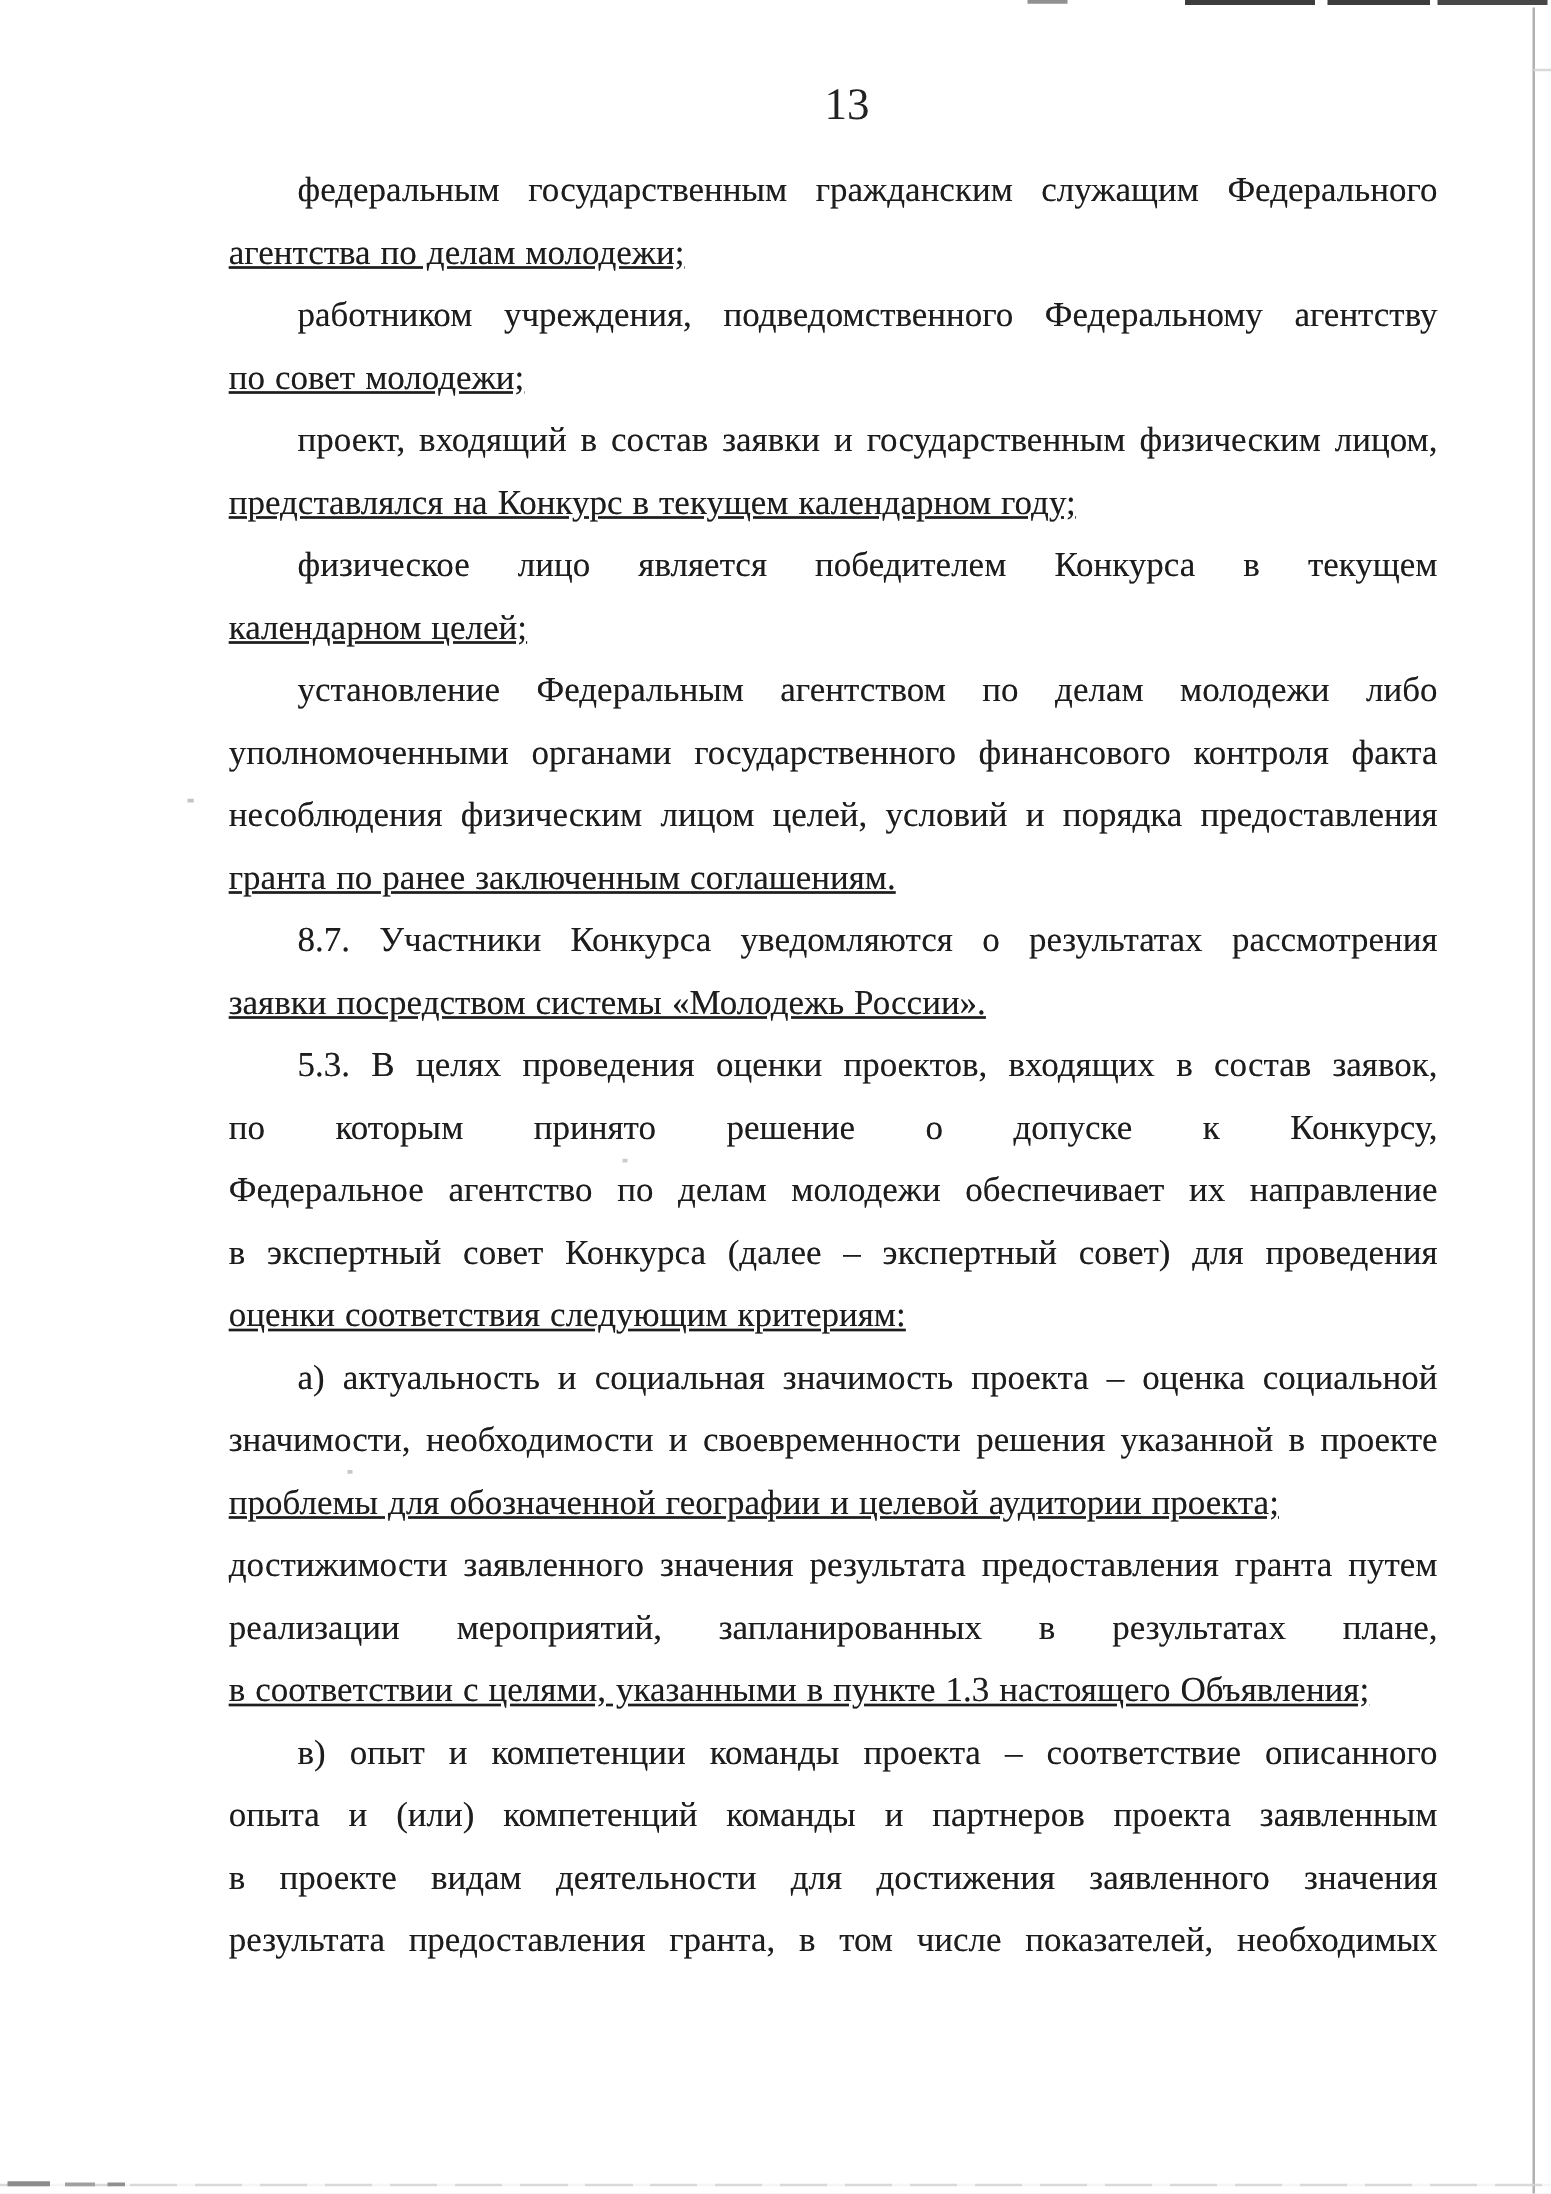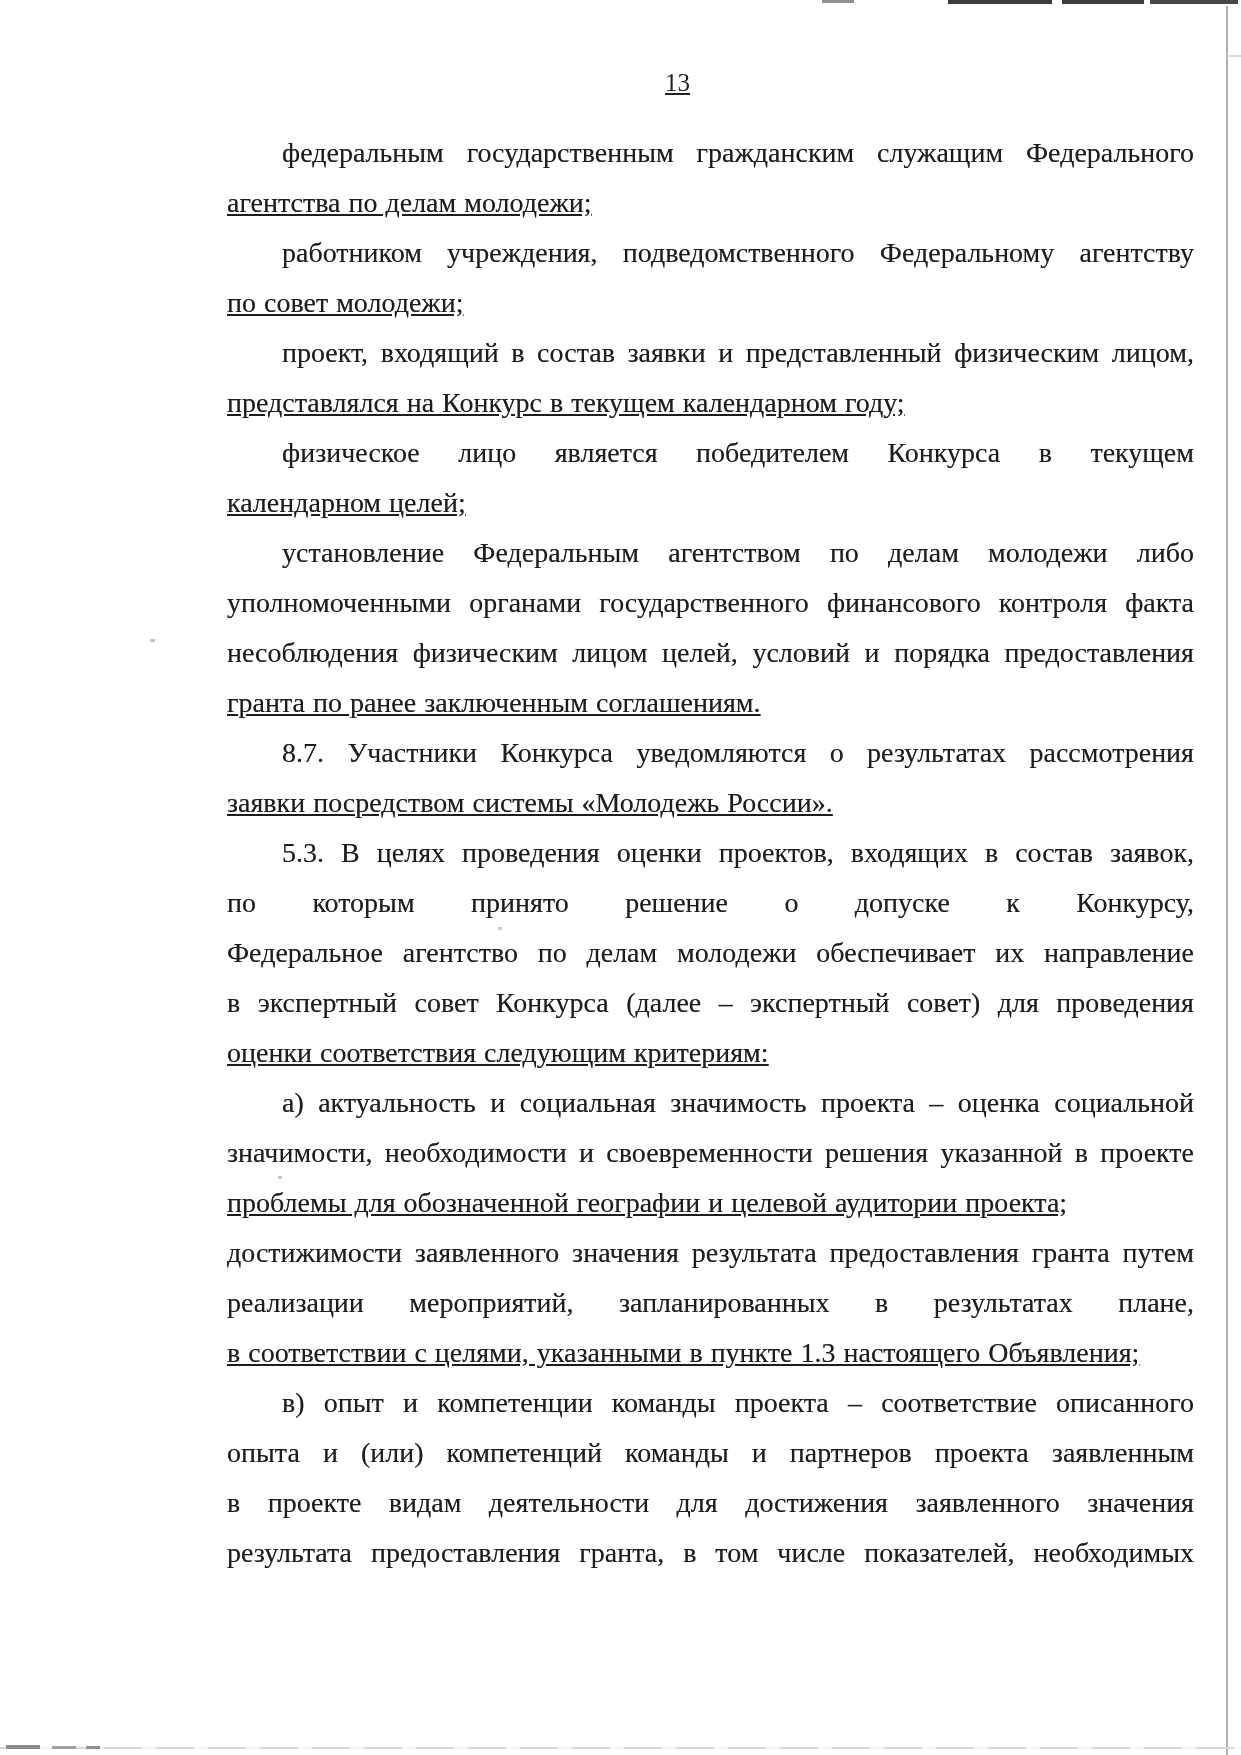--- a/index.html
+++ b/index.html
@@ -15,31 +15,29 @@
     overflow: hidden;
     font-family: "Liberation Serif", "DejaVu Serif", serif;
     color: #1d1d1d;
   }
   .page-number {
     position: absolute;
     top: 68px;
     left: 190px;
     width: 975px;
     text-align: center;
-    font-size: 25px;
+    font-size: 36px;
     line-height: 30px;
     color: #222222;
-    text-decoration: underline;
   }
   .doc {
     position: absolute;
     left: 183px;
     top: 128px;
     width: 967px;
-    margin-left: 44px;
   }
   .para { margin: 0; padding: 0; }
   .line {
     height: 50px;
     line-height: 50px;
     font-size: 28px;
     text-align: justify;
     text-align-last: justify;
     white-space: normal;
     word-spacing: 1px;
@@ -78,21 +76,21 @@
   <div class="doc" id="doc">
       <div class="para">
         <div class="line first">федеральным государственным гражданским служащим Федерального</div>
         <div class="line final">агентства по делам молодежи;</div>
       </div>
       <div class="para">
         <div class="line first">работником учреждения, подведомственного Федеральному агентству</div>
         <div class="line final">по совет молодежи;</div>
       </div>
       <div class="para">
-        <div class="line first">проект, входящий в состав заявки и представленный физическим лицом,</div>
+        <div class="line first">проект, входящий в состав заявки и государственным физическим лицом,</div>
         <div class="line final">представлялся на Конкурс в текущем календарном году;</div>
       </div>
       <div class="para">
         <div class="line first">физическое лицо является победителем Конкурса в текущем</div>
         <div class="line final">календарном целей;</div>
       </div>
       <div class="para">
         <div class="line first">установление Федеральным агентством по делам молодежи либо</div>
         <div class="line">уполномоченными органами государственного финансового контроля факта</div>
         <div class="line">несоблюдения физическим лицом целей, условий и порядка предоставления</div>

